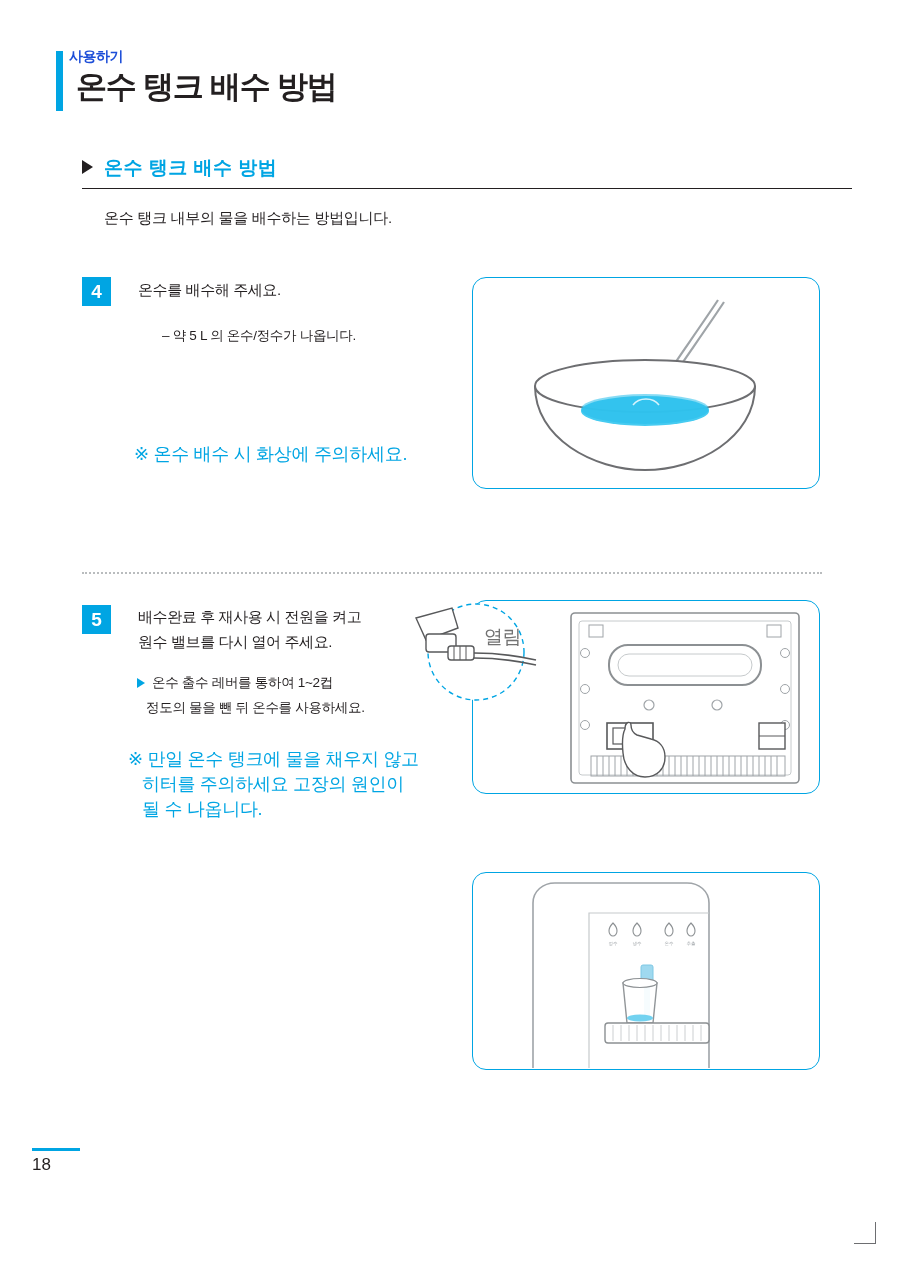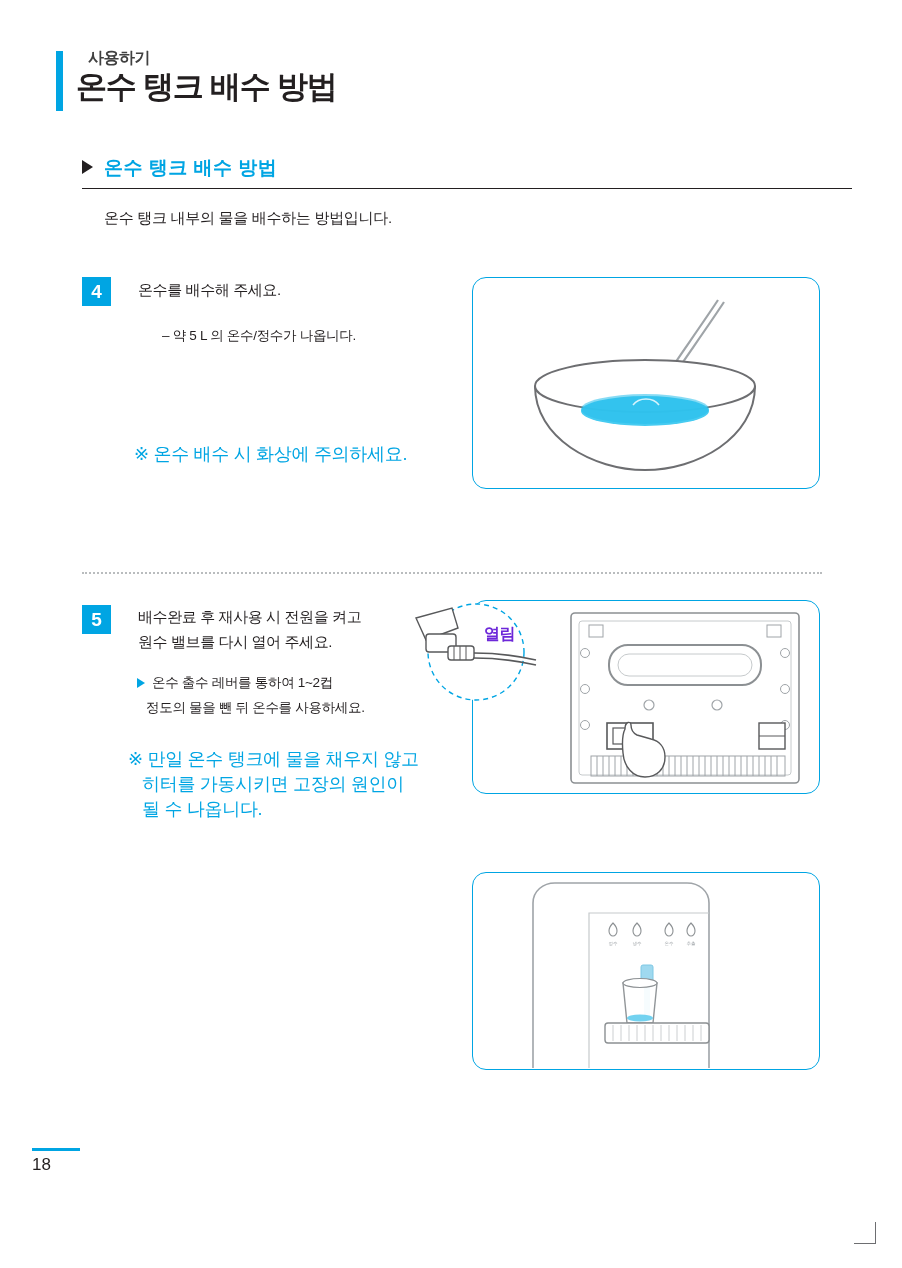--- a/index.html
+++ b/index.html
@@ -26,26 +26,26 @@
   .header-bar {
     position: absolute;
     left: 0;
     top: 3px;
     width: 7px;
     height: 60px;
     background: #00a5e3;
   }
   .header-eyebrow {
     position: absolute;
-    left: 32px;
+    left: 13px;
     top: 0px;
-    font-size: 16px;
+    font-size: 14px;
     font-weight: bold;
     letter-spacing: -0.5px;
-    color: #404040;
+    color: #1d4ed8;
   }
   .header-title {
     position: absolute;
     left: 20px;
     top: 18px;
     font-size: 31px;
     font-weight: bold;
     letter-spacing: -1.2px;
     color: #231f20;
     white-space: nowrap;
@@ -189,24 +189,24 @@
   }
   .corner-mark .h {
     position: absolute;
     right: 0; bottom: 0;
     width: 22px; height: 1px;
     background: #6d6e71;
   }
 
   .label-open {
     position: absolute;
-    font-size: 16px;
-    font-weight: bold;
+    font-size: 19px;
+    font-weight: normal;
     letter-spacing: -0.5px;
-    color: #6d28d9;
+    color: #737373;
   }
 </style>
 </head>
 <body>
 
 <div class="page-header">
   <div class="header-bar"></div>
   <div class="header-eyebrow">사용하기</div>
   <div class="header-title">온수 탱크 배수 방법</div>
 </div>
@@ -244,21 +244,21 @@
 
 <div class="step-num" style="left:82px; top:605px;">5</div>
 <div class="step-text" style="left:126px; top:605px;">배수완료 후 재사용 시 전원을 켜고</div>
 <div class="step-text" style="left:126px; top:630px;">원수 밸브를 다시 열어 주세요.</div>
 
 <div class="bullet-arrow" style="left:137px; top:678px;"></div>
 <div class="step-sub" style="left:152px; top:672px;">온수 출수 레버를 통하여 1~2컵</div>
 <div class="step-sub" style="left:146px; top:697px;">정도의 물을 뺀 뒤 온수를 사용하세요.</div>
 
 <div class="step-note" style="left:128px; top:745px;">※ 만일 온수 탱크에 물을 채우지 않고</div>
-<div class="step-note" style="left:142px; top:770px;">히터를 가동시키면 고장의 원인이</div>
+<div class="step-note" style="left:142px; top:770px;">히터를 주의하세요 고장의 원인이</div>
 <div class="step-note" style="left:142px; top:795px;">될 수 나옵니다.</div>
 
 <div class="illus" style="left:472px; top:600px; width:348px; height:194px;">
   <svg width="345" height="191" viewBox="0 0 345 191">
 
     <rect x="98" y="12" width="228" height="170" rx="4" fill="#ffffff" stroke="#8c9093" stroke-width="1.6"></rect>
     <rect x="106" y="20" width="212" height="154" rx="3" fill="#ffffff" stroke="#c6cacc" stroke-width="1"></rect>
 
     <rect x="116" y="24" width="14" height="12" fill="none" stroke="#9fa4a8" stroke-width="1"></rect>
     <rect x="294" y="24" width="14" height="12" fill="none" stroke="#9fa4a8" stroke-width="1"></rect>

